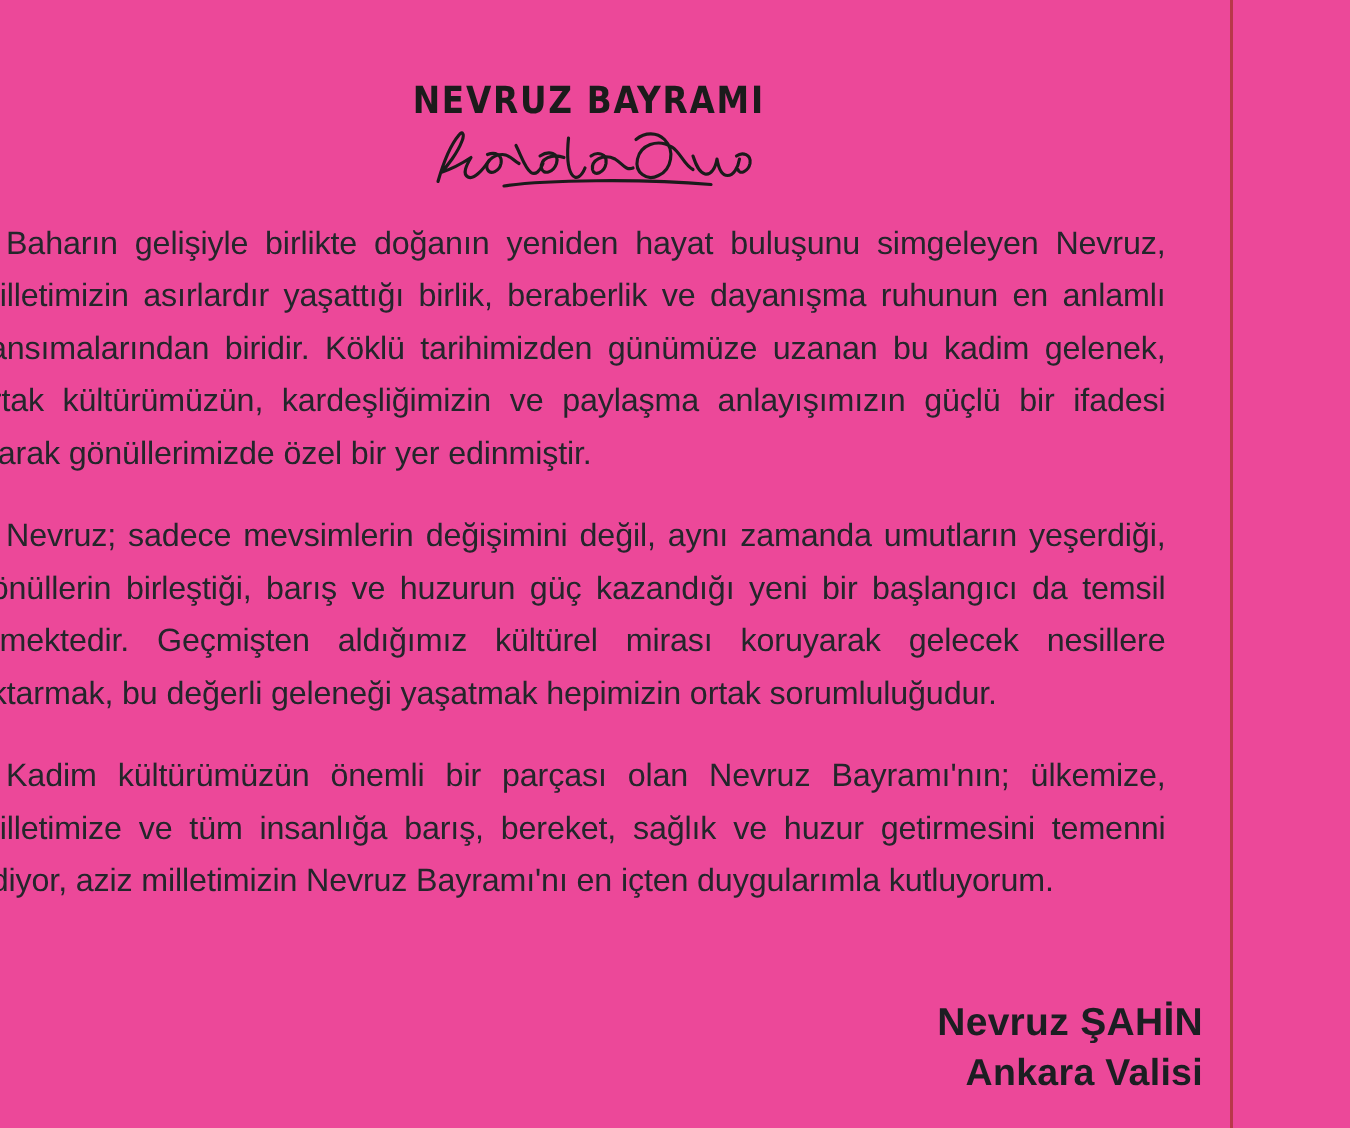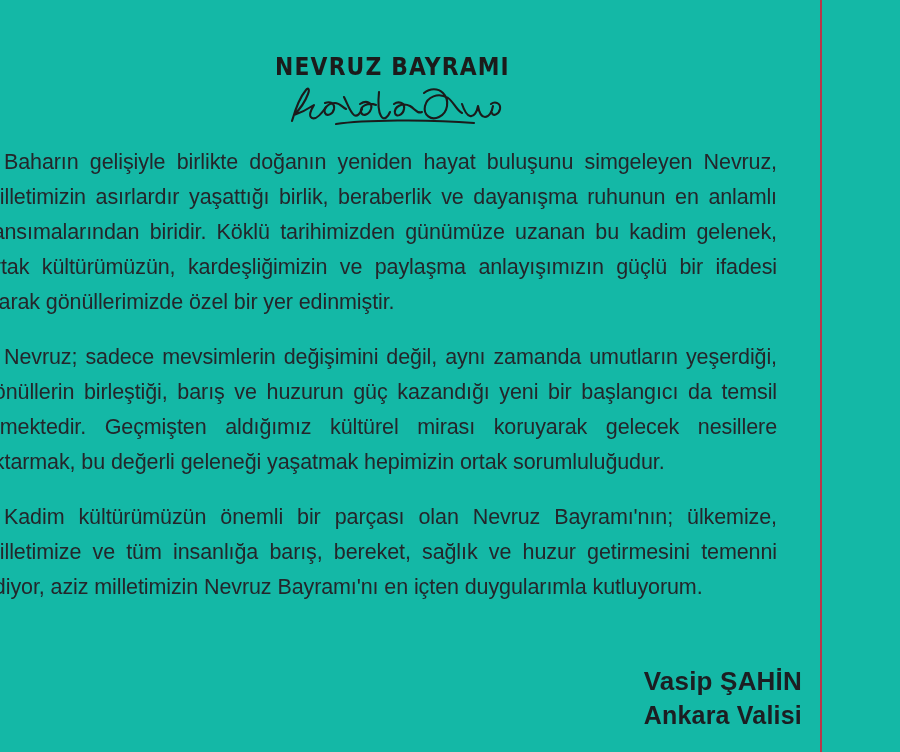--- a/index.html
+++ b/index.html
@@ -11,21 +11,21 @@
     height: 752px;
     background: #ffffff;
     font-family: "Liberation Sans", sans-serif;
     overflow: hidden;
   }
 
   .page {
     position: relative;
     width: 900px;
     height: 752px;
-    background: #14b8a6;
+    background: #ec4899;
     box-sizing: border-box;
     overflow: hidden;
   }
 
   
   .accent-rule {
     position: absolute;
     top: 0;
     bottom: 0;
     right: 78px;
@@ -141,17 +141,17 @@
 
     <div class="body-copy">
       <p class="para">Baharın gelişiyle birlikte doğanın yeniden hayat buluşunu simgeleyen Nevruz, milletimizin asırlardır yaşattığı birlik, beraberlik ve dayanışma ruhunun en anlamlı yansımalarından biridir. Köklü tarihimizden günümüze uzanan bu kadim gelenek, ortak kültürümüzün, kardeşliğimizin ve paylaşma anlayışımızın güçlü bir ifadesi olarak gönüllerimizde özel bir yer edinmiştir.</p>
       <p class="para">Nevruz; sadece mevsimlerin değişimini değil, aynı zamanda umutların yeşerdiği, gönüllerin birleştiği, barış ve huzurun güç kazandığı yeni bir başlangıcı da temsil etmektedir. Geçmişten aldığımız kültürel mirası koruyarak gelecek nesillere aktarmak, bu değerli geleneği yaşatmak hepimizin ortak sorumluluğudur.</p>
       <p class="para">Kadim kültürümüzün önemli bir parçası olan Nevruz Bayramı'nın; ülkemize, milletimize ve tüm insanlığa barış, bereket, sağlık ve huzur getirmesini temenni ediyor, aziz milletimizin Nevruz Bayramı'nı en içten duygularımla kutluyorum.</p>
     </div>
 
   </div>
 
   <div class="signature">
-    <div class="sig-name">Vasip ŞAHİN</div>
+    <div class="sig-name">Nevruz ŞAHİN</div>
     <div class="sig-role">Ankara Valisi</div>
   </div>
 
 </div>
 
 </body></html>

